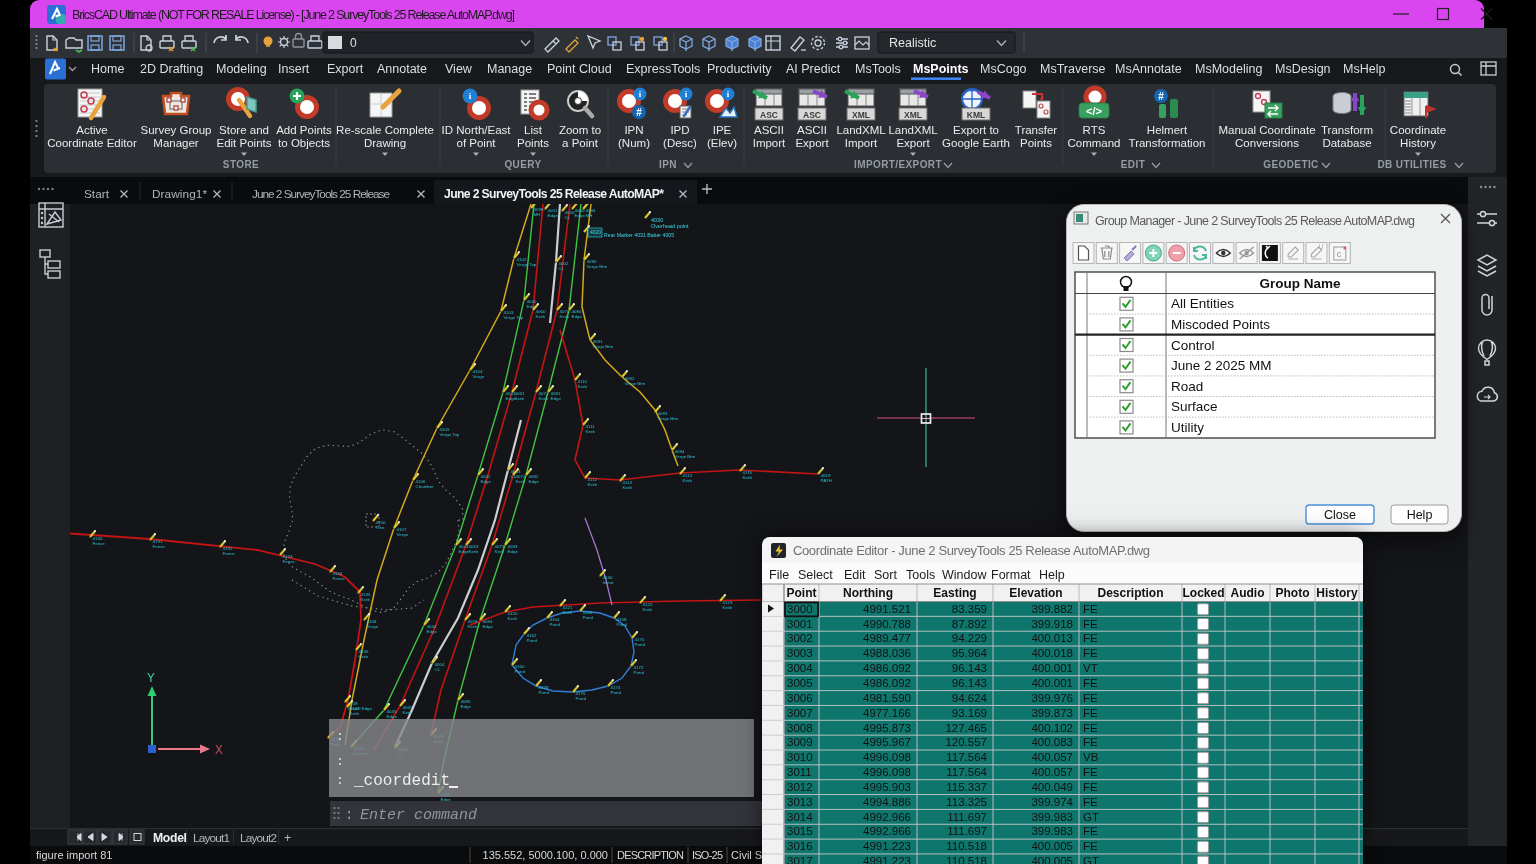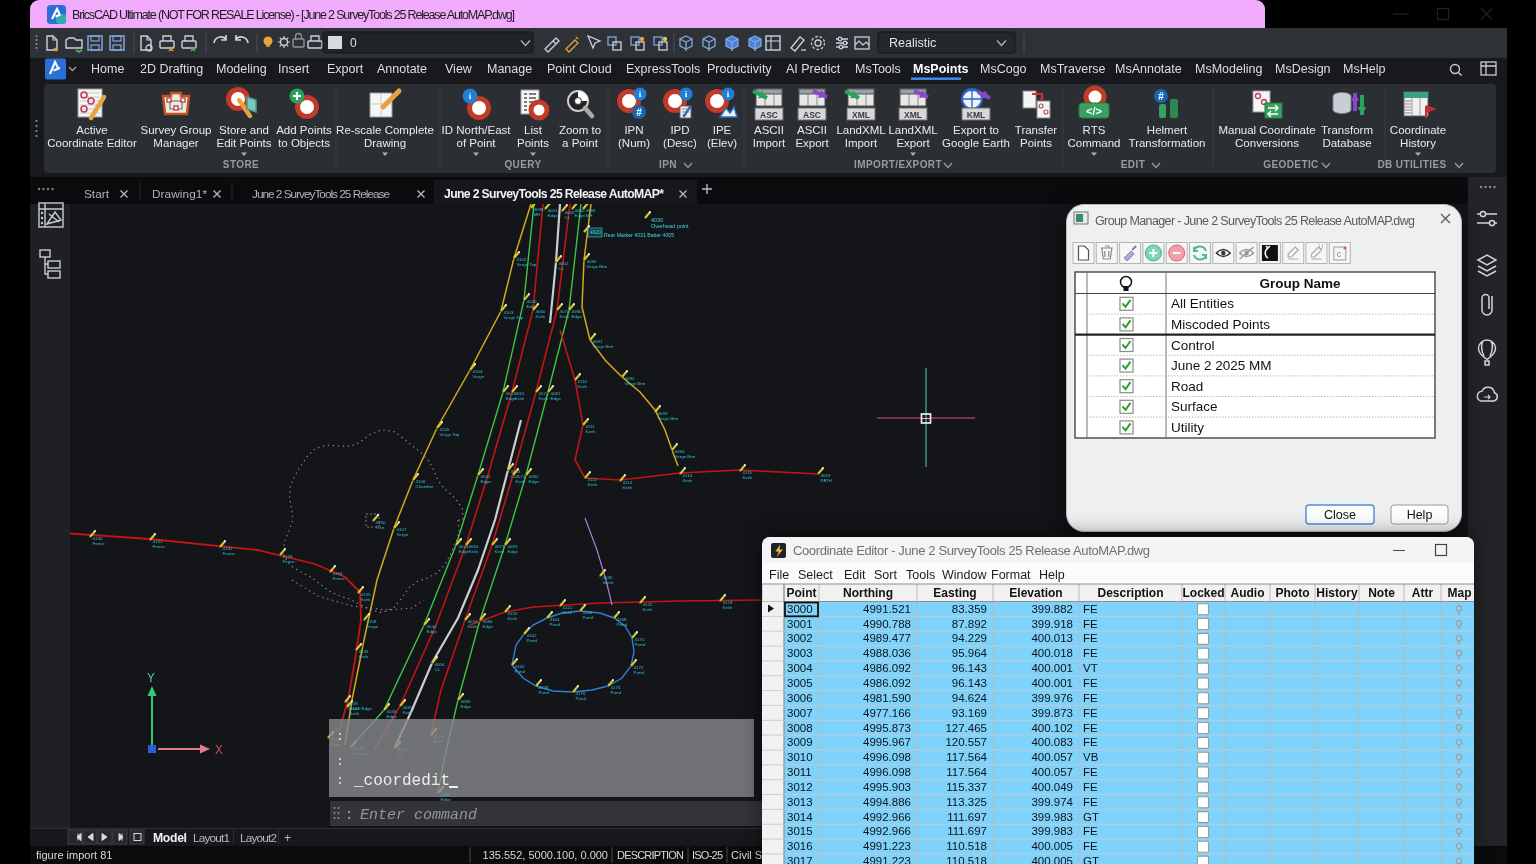--- a/index.html
+++ b/index.html
@@ -1,21 +1,21 @@
 <!DOCTYPE html>
 <html><head><meta charset="utf-8"><style>
 html,body{margin:0;padding:0;width:1536px;height:864px;background:#000;
  font-family:"Liberation Sans",sans-serif;overflow:hidden}
 #win{position:absolute;left:30px;top:0;width:1477px;height:864px}
 .abs{position:absolute}
 svg{display:block}
 </style></head><body>
 <div id="win">
 
-<div class="abs" style="left:0;top:0;width:1235px;height:28px;background:#f0abfc;border-radius:9px 9px 0 0;border-bottom:1px solid #4d7c0f">
+<div class="abs" style="left:0;top:0;width:1454px;height:28px;background:#d946ef;border-radius:9px 9px 0 0;border-bottom:1px solid #4d7c0f">
  <svg class="abs" style="left:17px;top:5px" width="19" height="19" viewBox="0 0 19 19">
   <rect x="0" y="0" width="19" height="19" rx="3.5" fill="#2a6fd6"></rect>
   <rect x="9" y="9" width="10" height="10" rx="3.5" fill="#35b8a8" opacity="0.85"></rect>
   <path d="M5 14 L10 4 L12.5 9 M8.5 11.5 L13.5 9.5" stroke="#fff" stroke-width="2.2" fill="none"></path>
  </svg>
  <svg class="abs" style="left:0;top:0" width="600" height="28" viewBox="0 0 600 28">
         <text x="42" y="18.5" font-size="12.5" fill="#1d1d1d" textLength="443">BricsCAD Ultimate (NOT FOR RESALE License) - [June 2 SurveyTools 25 Release AutoMAP.dwg]</text>
       </svg>
  <svg class="abs" style="left:1355px;top:0" width="122" height="28" viewBox="0 0 122 28">
   <path d="M8 14 H24" stroke="#222" stroke-width="1.2"></path>
@@ -1156,21 +1156,21 @@
         <text x="1170" y="410.3" font-size="13.5" fill="#111">Surface</text>
         <rect x="1119" y="419.9" width="13" height="13" fill="#fff" stroke="#8a8a8a" stroke-width="1.2"></rect>
         <path d="M1121.5,425.9 l3,3.5 l5,-7" stroke="#2e9e2e" stroke-width="2" fill="none"></path>
         <text x="1170" y="430.9" font-size="13.5" fill="#111">Utility</text>
         <rect x="1305" y="504" width="68" height="19" rx="3" fill="#fdfdfd" stroke="#4a90d9" stroke-width="1.4"></rect>
         <text x="1339" y="517.5" font-size="12.5" fill="#111" text-anchor="middle">Close</text>
         <rect x="1390" y="504" width="57" height="19" rx="3" fill="#fdfdfd" stroke="#9a9a9a"></rect>
         <text x="1418.5" y="517.5" font-size="12.5" fill="#111" text-anchor="middle">Help</text>
       </svg>
     </div>
-    <div class="abs" style="left:732px;top:537px;width:712px;height:327px;background:#7dd3fc;border-radius:8px 8px 0 0;box-shadow:0 -2px 20px rgba(0,0,0,0.5);overflow:hidden">
+    <div class="abs" style="left:732px;top:537px;width:601px;height:327px;background:#0f766e;border-radius:8px 8px 0 0;box-shadow:0 -2px 20px rgba(0,0,0,0.5);overflow:hidden">
       <svg class="abs" style="left:0;top:0" width="745" height="327" viewBox="762 537 745 327">
         <rect x="762" y="537" width="745" height="26" fill="#f4f4f4"></rect>
         <rect x="771" y="543" width="15" height="15" rx="2" fill="#20242c"></rect>
         <path d="M780,544.5 l-4.5,7 h3.5 l-2.5,5.5 l6.5,-7.5 h-3.5 z" fill="#f4c430"></path>
         <text x="793" y="555" font-size="13" fill="#707070" textLength="357">Coordinate Editor - June 2 SurveyTools 25 Release AutoMAP.dwg</text>
         <path d="M1393,550.5 h12" stroke="#444" stroke-width="1.2"></path>
         <rect x="1435.5" y="544.5" width="11" height="11" fill="none" stroke="#444" stroke-width="1.2"></rect>
         <path d="M1478,545 l10,10 M1488,545 l-10,10" stroke="#444" stroke-width="1.2"></path>
         <rect x="762" y="563" width="745" height="21" fill="#fbfbfb"></rect>
         <text x="769" y="578.5" font-size="12.5" fill="#1c1c1c">File</text>

